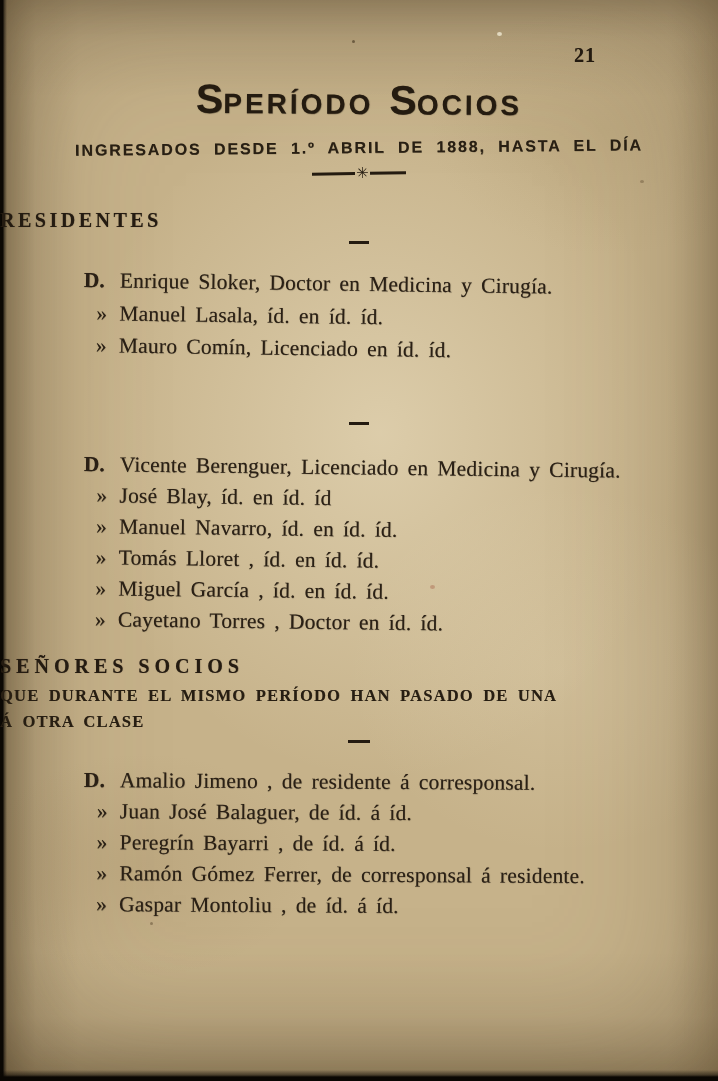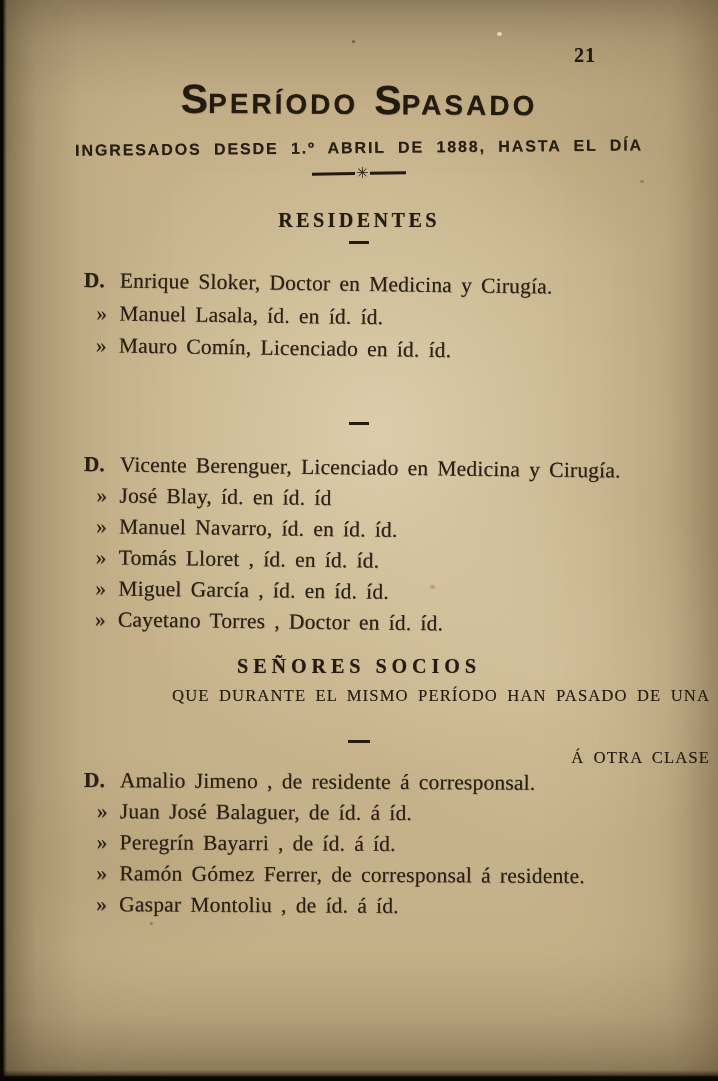--- a/index.html
+++ b/index.html
@@ -60,29 +60,29 @@
   .divider{
     position:absolute;left:0;right:0;top:166px;
     display:flex;align-items:center;justify-content:center;gap:1px;
     transform:rotate(-1deg);color:#241b10;
   }
   .divider .line{width:43px;height:2.5px;background:#241b10;}
   .divider .line.short{width:36px;}
   .divider .star{font-size:15px;line-height:15px;font-family:"DejaVu Sans",sans-serif;}
 
   .sec-heading{
-    position:absolute;left:0;right:0;text-align:center;
+    position:absolute;left:0;right:0;
     font-weight:bold;font-size:20px;letter-spacing:3.5px;color:#241b11;
     white-space:nowrap;
     text-shadow:0.3px 0.3px 0.7px rgba(36,27,17,0.55);
   }
   .sec-dash{position:absolute;left:50%;width:20px;height:3px;background:#241b11;transform:translateX(-50%);}
   .subheading{
-    position:absolute;left:0;right:8px;text-align:right;
-    font-weight:normal;font-size:16.5px;letter-spacing:1.2px;word-spacing:4px;
+    position:absolute;left:0;right:0;text-align:left;
+    font-weight:bold;font-size:16.5px;letter-spacing:1.2px;word-spacing:4px;
     color:#271e12;white-space:nowrap;
     text-shadow:0.3px 0.3px 0.6px rgba(39,30,18,0.5);
   }
 
   .entries{position:absolute;left:84px;right:20px;transform-origin:left top;}
   .entry{display:flex;align-items:baseline;}
   .entries.l1 .entry{line-height:32.5px;}
   .entries.l2 .entry{line-height:31px;}
   .entries.l3 .entry{line-height:31px;}
   .entry .marker{flex:0 0 36px;font-size:21.5px;font-weight:bold;}
@@ -103,21 +103,21 @@
   <div class="edge-bottom"></div>
   <div class="speck s1"></div>
   <div class="speck s2"></div>
   <div class="speck s3"></div>
   <div class="speck s4"></div>
   <div class="speck s5"></div>
 
   <div class="page-number">21</div>
 
   <div class="title">
-    <span class="word"><span class="cap">S</span><span class="rest">PERÍODO</span></span><span class="word"><span class="cap">S</span><span class="rest">PASADO</span></span>
+    <span class="word"><span class="cap">S</span><span class="rest">PERÍODO</span></span><span class="word"><span class="cap">S</span><span class="rest">OCIOS</span></span>
   </div>
 
   <div class="subtitle">INGRESADOS DESDE 1.º ABRIL DE 1888, HASTA EL DÍA</div>
 
   <div class="divider">
     <span class="line"></span>
     <span class="star">✳</span>
     <span class="line short"></span>
   </div>
 
@@ -163,21 +163,21 @@
       <span class="txt">Miguel García , íd. en íd. íd.</span>
     </div>
     <div class="entry">
       <span class="marker">»</span>
       <span class="txt">Cayetano Torres , Doctor en íd. íd.</span>
     </div>
   </div>
 
   <div class="sec-heading" style="top:655px;letter-spacing:5px;">SEÑORES SOCIOS</div>
   <div class="subheading" style="top:686px;">QUE DURANTE EL MISMO PERÍODO HAN PASADO DE UNA</div>
-  <div class="subheading" style="top:712px;margin-top:36px;">Á OTRA CLASE</div>
+  <div class="subheading" style="top:712px;">Á OTRA CLASE</div>
   <div class="sec-dash" style="top:740px;width:22px;"></div>
 
   <div class="entries l3" style="top:765px;transform:rotate(0.35deg);">
     <div class="entry">
       <span class="marker">D.</span>
       <span class="txt">Amalio Jimeno , de residente á corresponsal.</span>
     </div>
     <div class="entry">
       <span class="marker">»</span>
       <span class="txt">Juan José Balaguer, de íd. á íd.</span>

